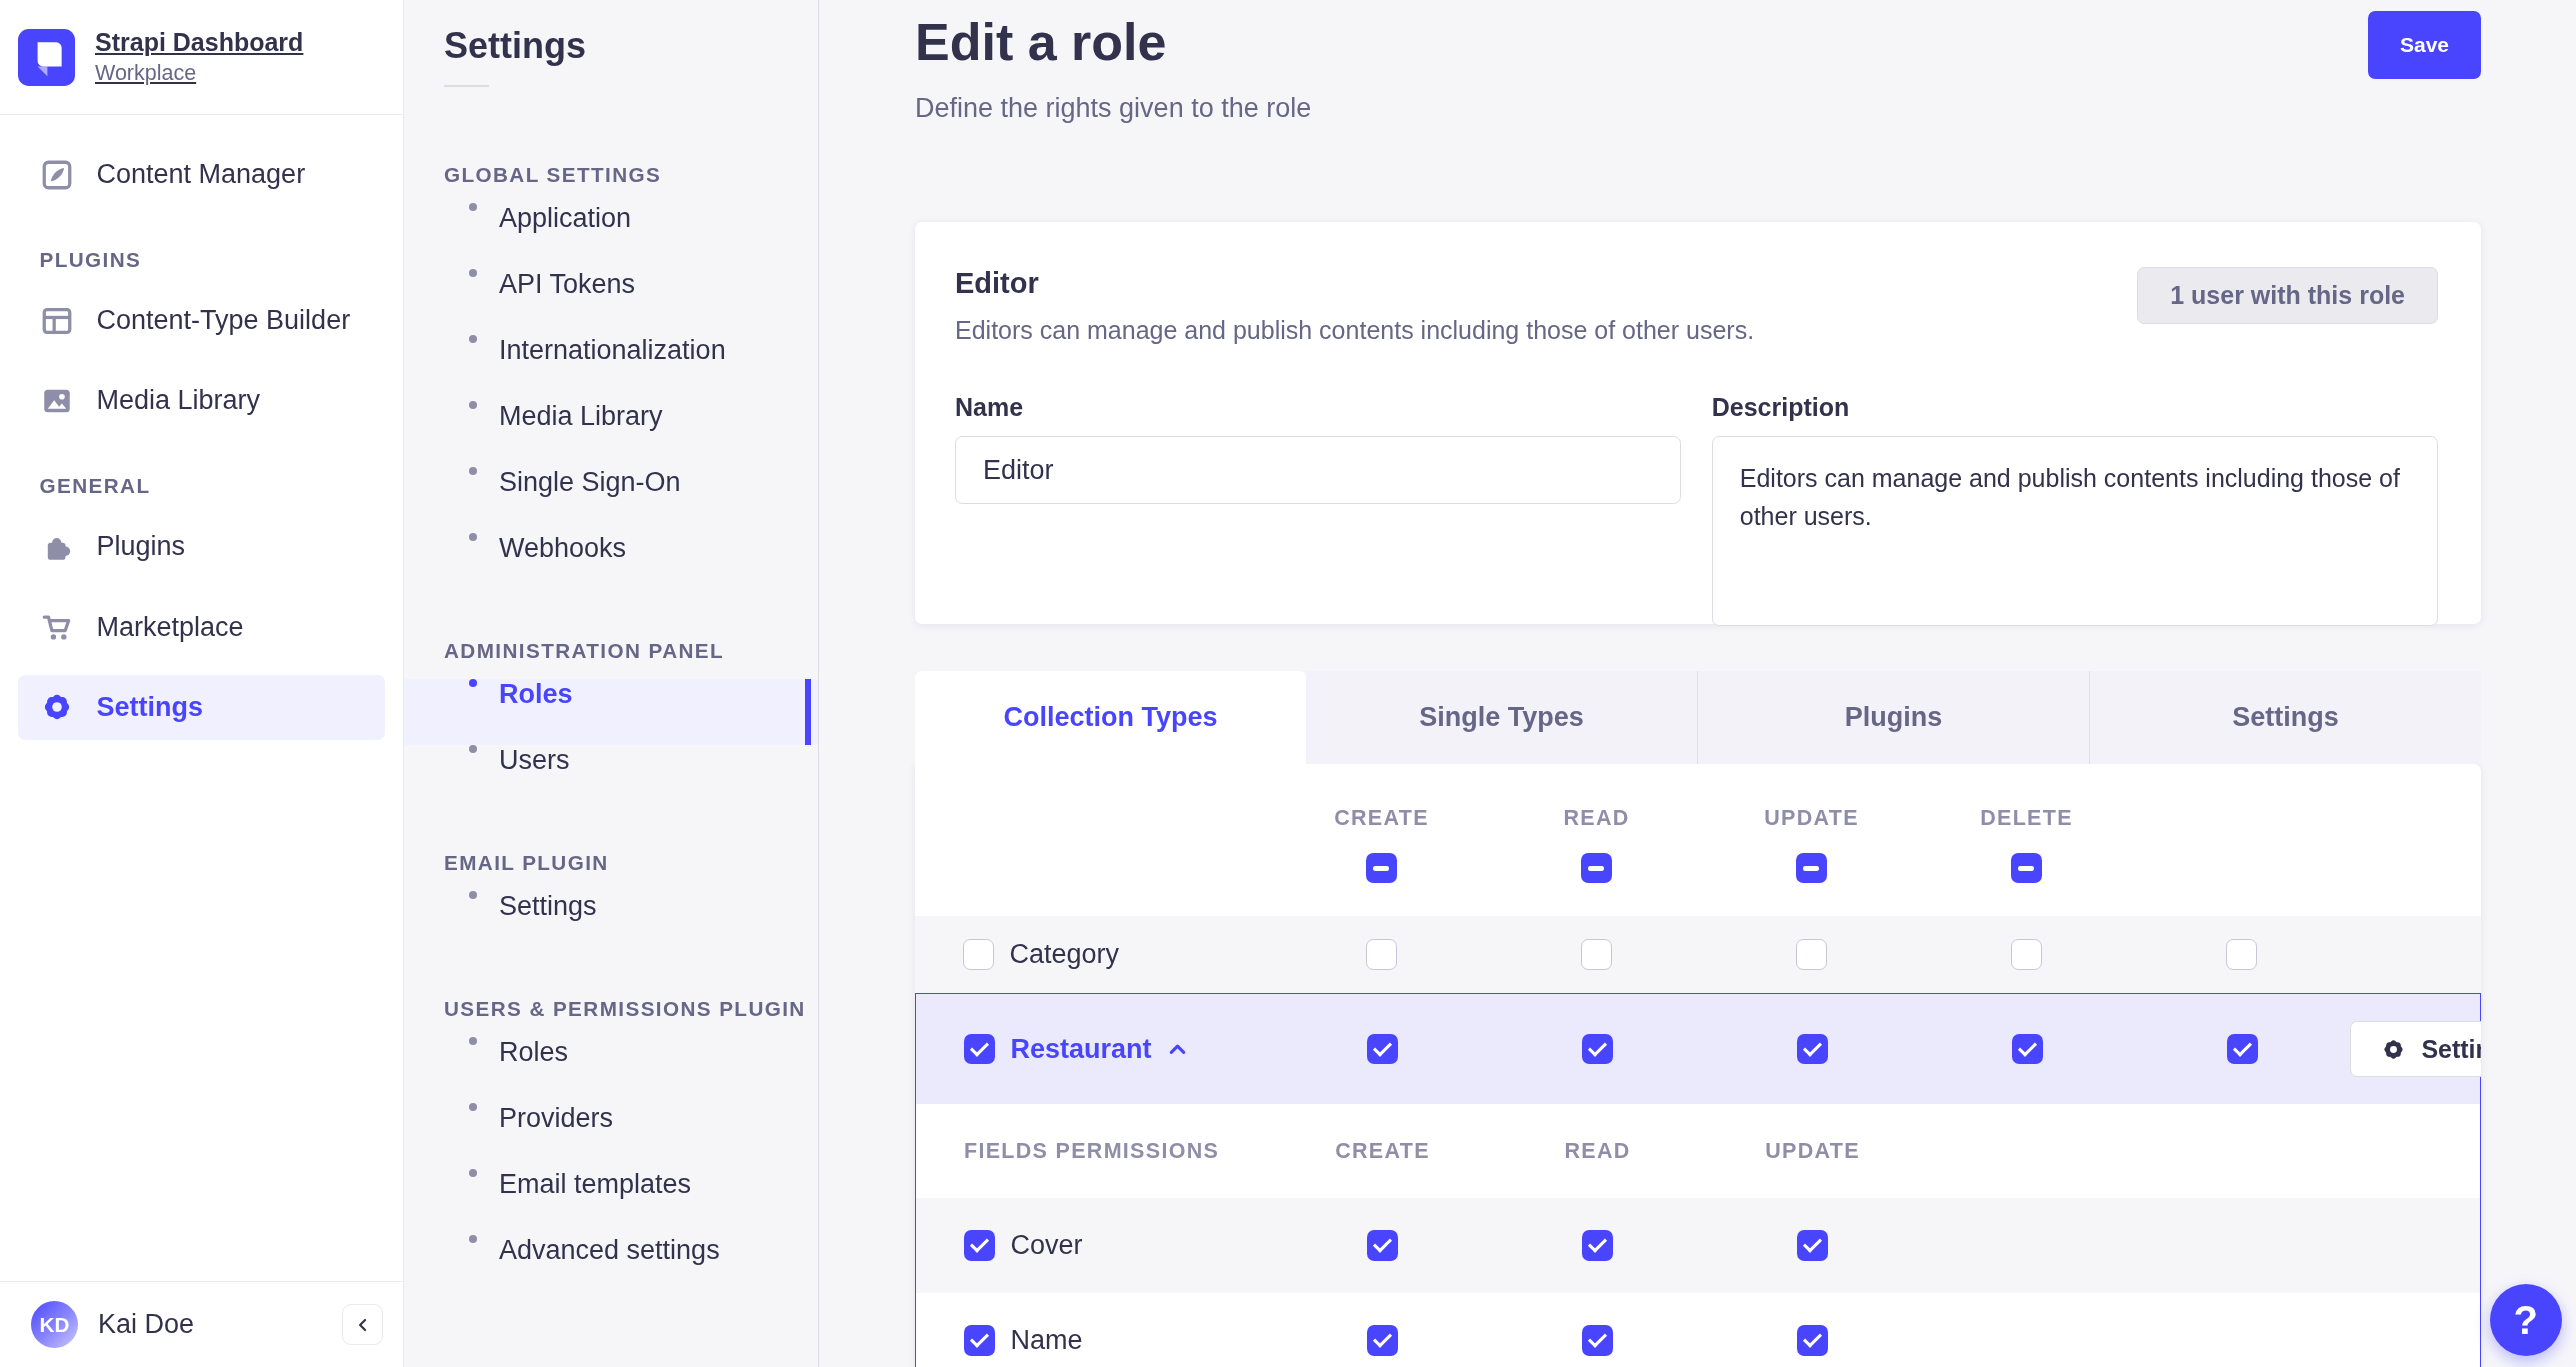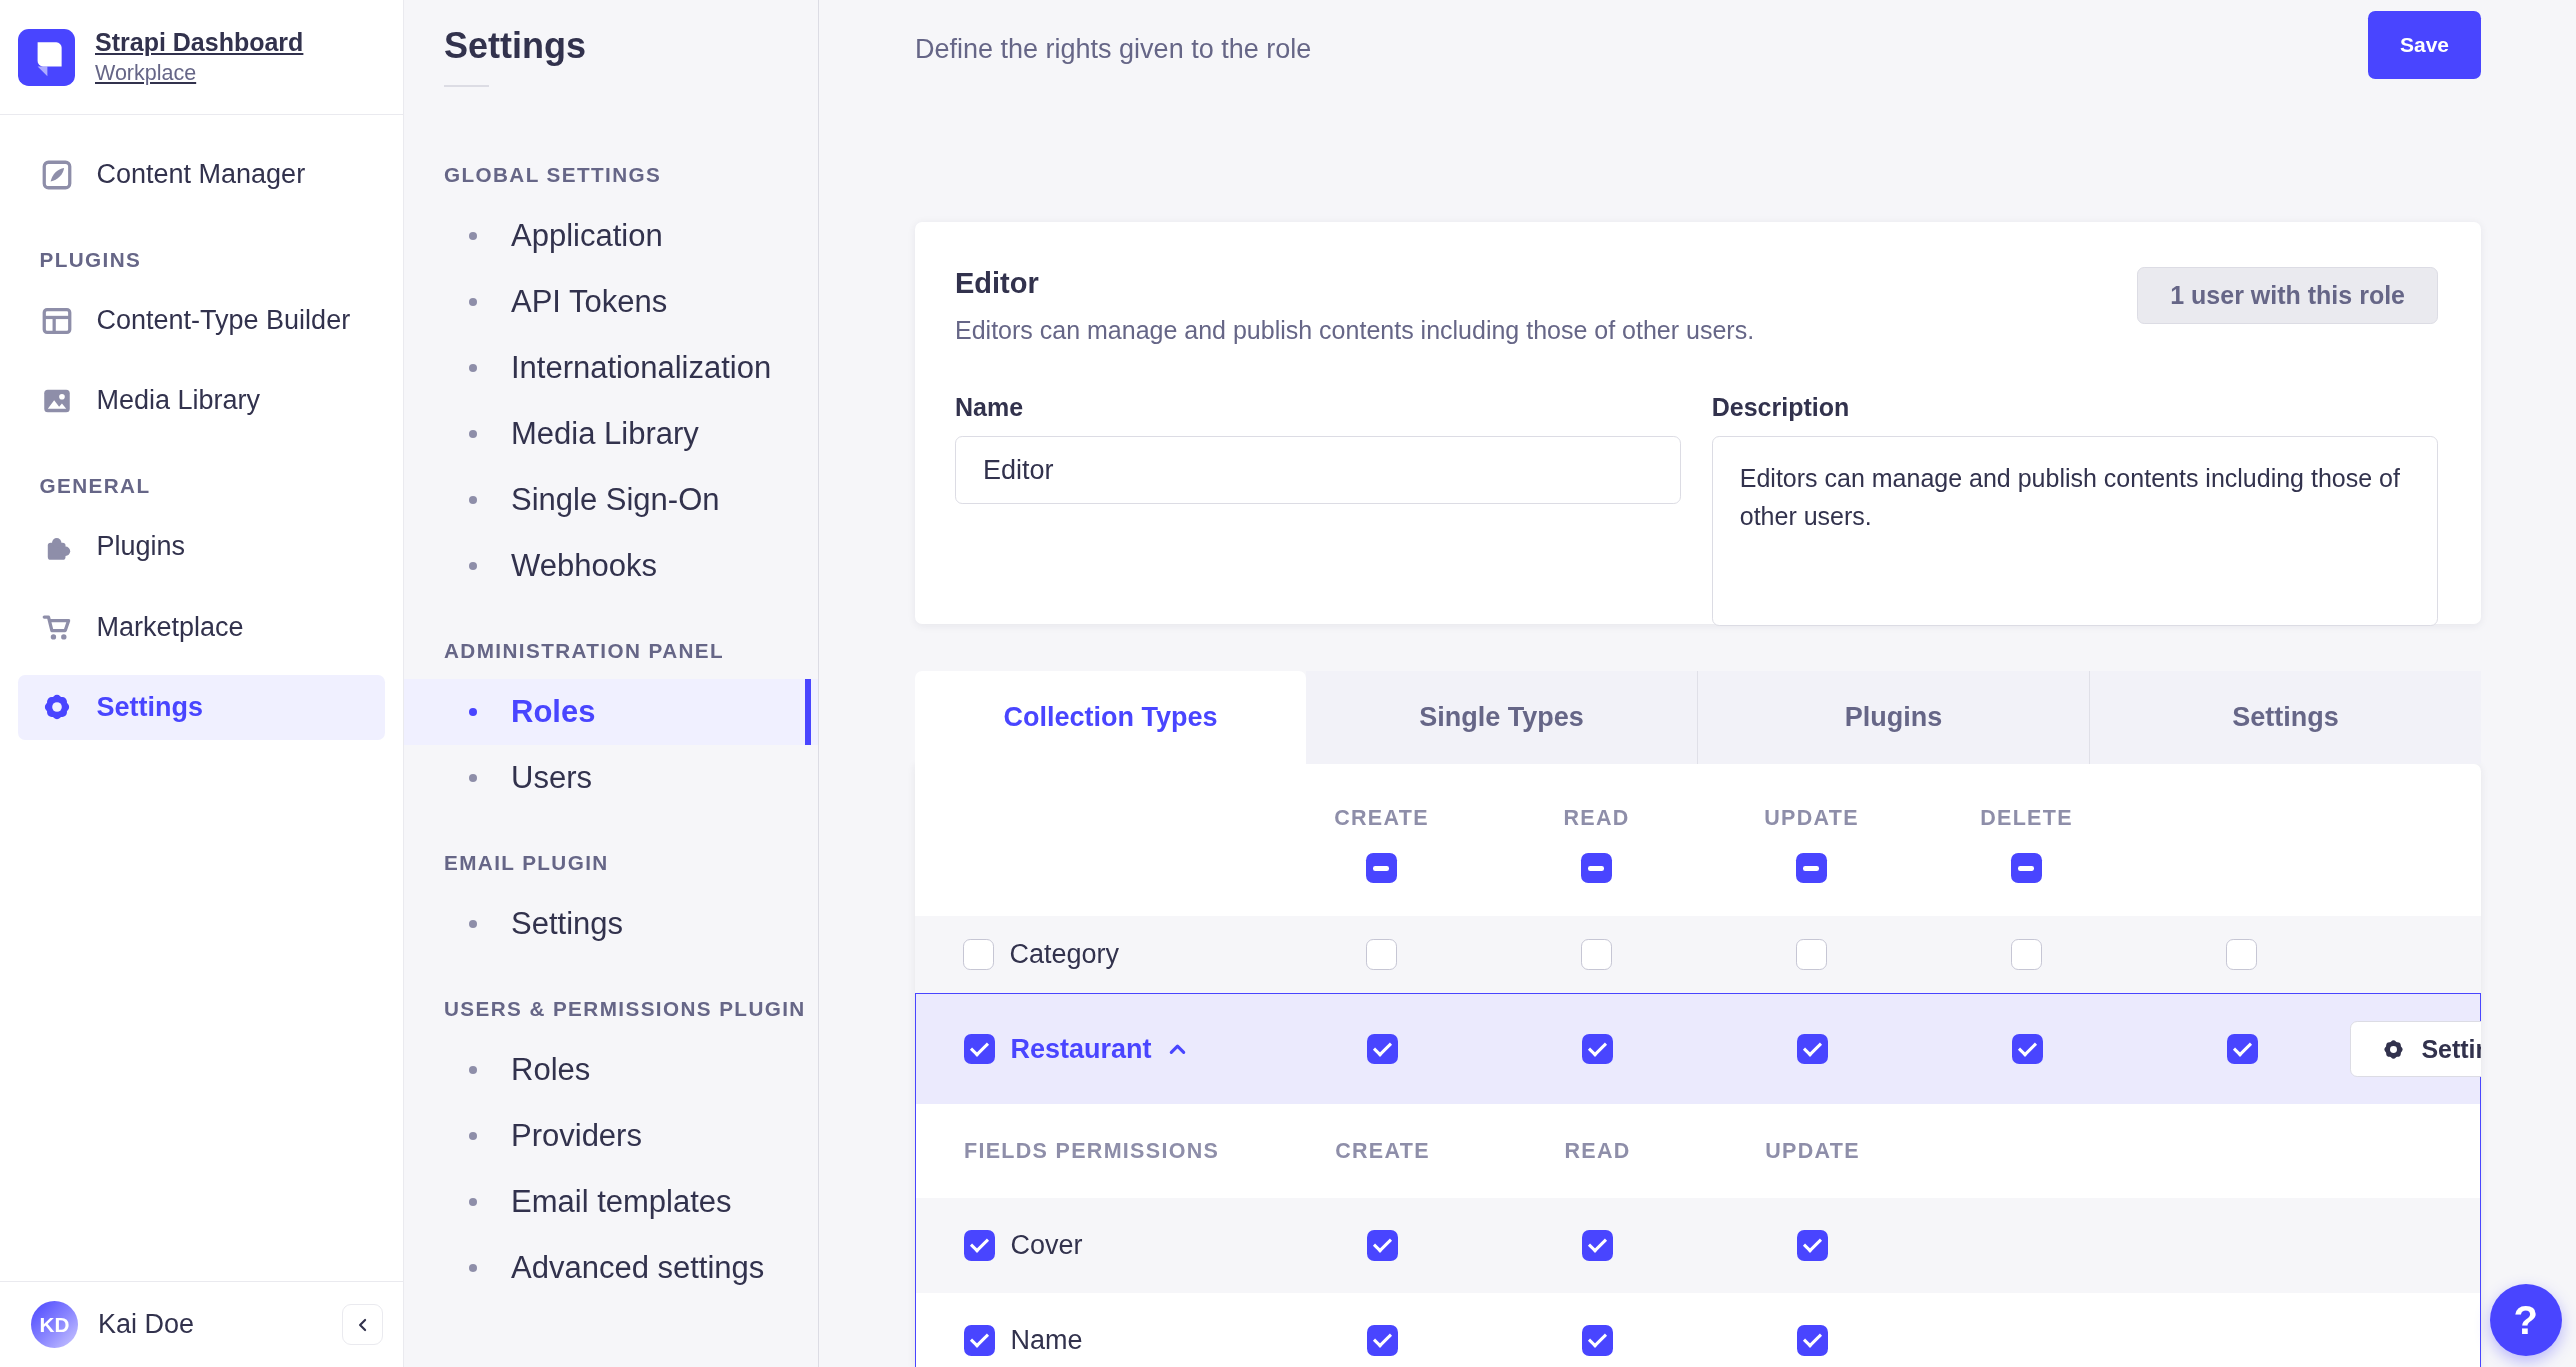--- a/index.html
+++ b/index.html
@@ -68,22 +68,22 @@
     border-right:0.9px solid #dcdce4; padding-top:25px; position:relative;
   }
   .subnav-title { font-size:36px; font-weight:bold; color:#32324d; margin-left:40px; }
   .subnav-rule  { width:45px; border:none; border-top:2.7px solid #dcdce4; margin:18px 0 0 40px; }
   .subnav-section-title {
     font-size:20.7px; font-weight:bold; color:#666687;
     letter-spacing:1.4px; margin:40px 0 16px 40px;
   }
   .subnav-section-title.first { margin-top:76px; }
   .subnav-item {
-    height:66px; display:flex; align-items:center; gap:34px;
-    padding-left:65px; font-size:31px; color:#32324d;
+    height:66px; display:flex; gap:22px;
+    padding-left:65px; font-size:27px; color:#32324d;
     position:relative; cursor:pointer;
   }
   .bullet { width:8px; height:8px; border-radius:50%; background:#8e8ea9; flex:none; }
   .subnav-item.active { background:#f0f0ff; color:#4945ff; font-weight:bold; }
   .subnav-item.active .bullet { background:#4945ff; }
   .subnav-item.active::after {
     content:""; position:absolute; right:7.2px; top:0; bottom:0;
     width:5.4px; background:#4945ff;
   }
 
@@ -372,20 +372,21 @@
     </div>
     <div class="subnav-item">
       <span class="bullet"></span>
       <span>Advanced settings</span>
     </div>
   </aside>
 
   <main class="main">
 
     <div class="page-header">
+      <h1 class="page-title">Edit a role</h1>
       <div class="page-subtitle">Define the rights given to the role</div>
       <button class="save-btn">Save</button>
     </div>
 
     <section class="card">
       <h2 class="card-title">Editor</h2>
       <div class="card-desc">Editors can manage and publish contents including those of other users.</div>
       <button class="users-btn">1 user with this role</button>
 
       <div class="fields-row">

